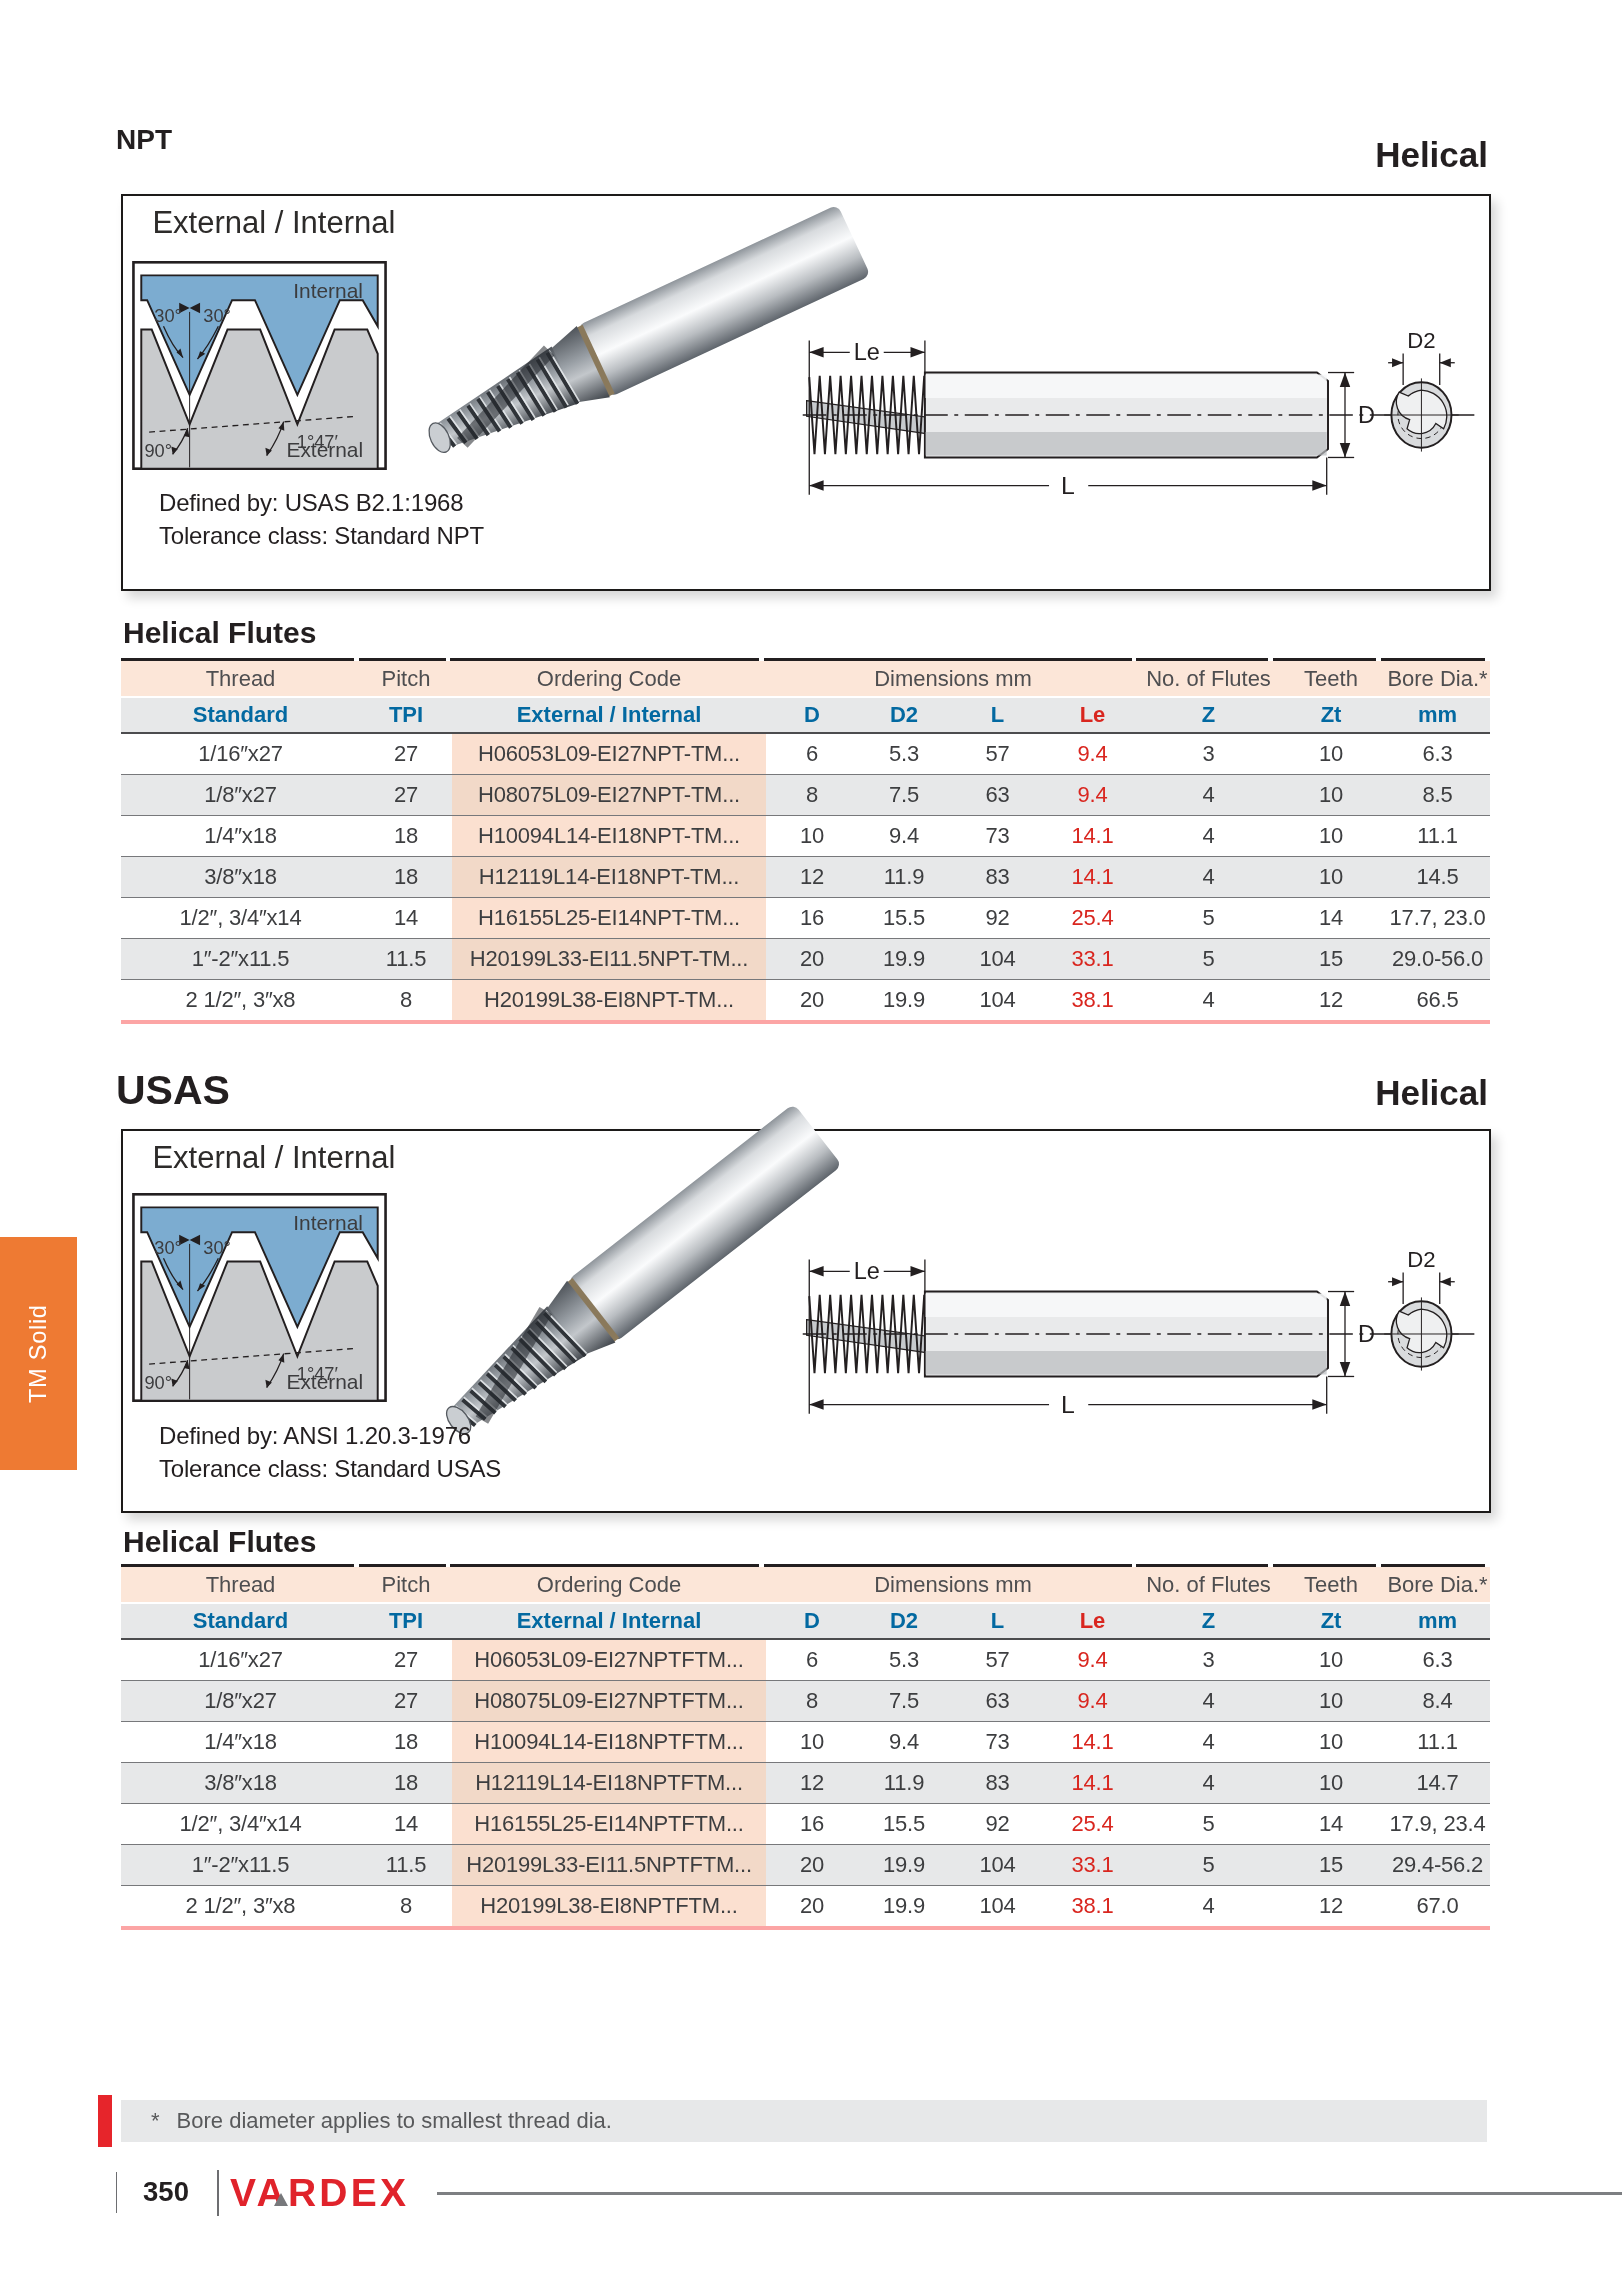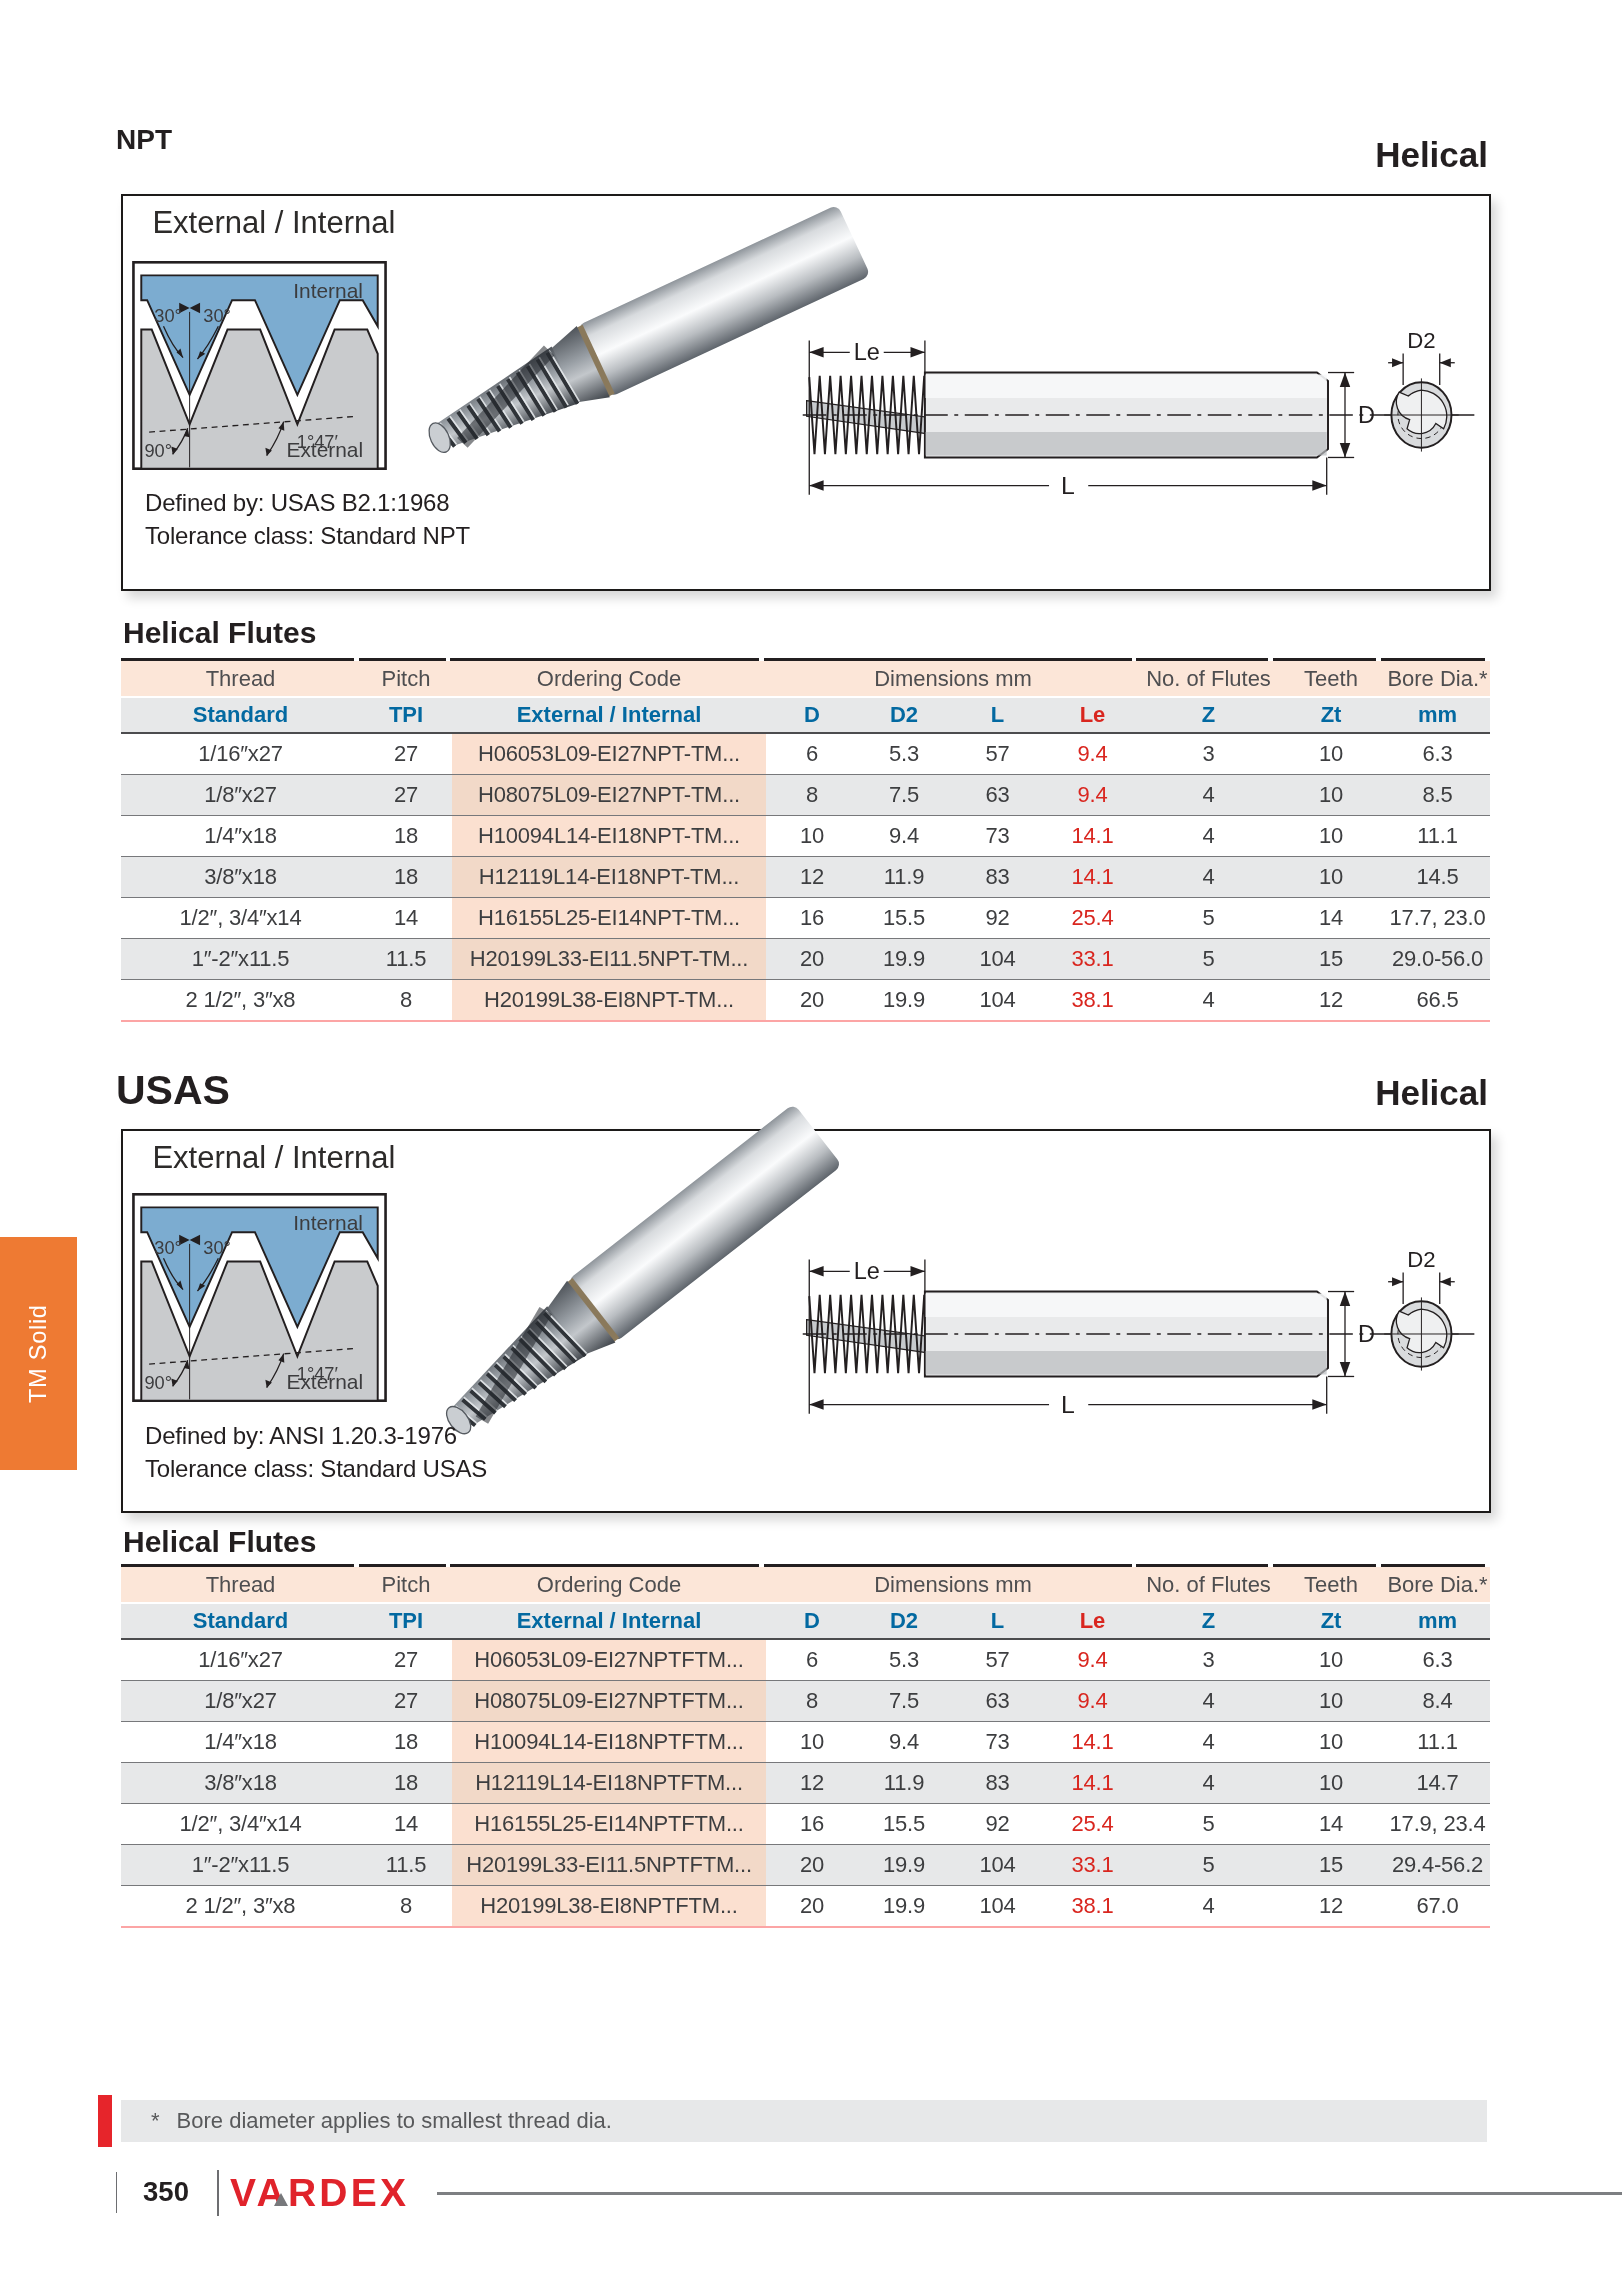--- a/index.html
+++ b/index.html
@@ -8,34 +8,34 @@
   .abs{position:absolute;}
 
   
   .sec-title{font-size:28px;font-weight:700;color:#231f20;letter-spacing:0;}
   .corner-title{font-size:35px;font-weight:700;color:#231f20;text-align:right;}
 
   
   .illus-box{position:absolute;left:121px;width:1366px;background:#fff;
              border:2px solid #1c1a19;box-shadow:5.9px 7.2px 10.5px rgba(0,0,0,0.16);}
   .box-heading{position:absolute;left:29.4px;top:9.2px;font-size:31px;font-weight:400;color:#2d2b2a;}
-  .defined{position:absolute;left:22px;font-size:24px;color:#231f20;letter-spacing:-0.2px;}
+  .defined{position:absolute;left:36px;font-size:24px;color:#231f20;letter-spacing:-0.2px;}
 
   
   .tbl-wrap{position:absolute;left:121px;width:1368px;}
   .tbl-title{position:absolute;left:123px;font-size:30px;font-weight:700;color:#231f20;}
   .topline{display:flex;gap:4.6px;height:3.3px;}
   .topline span{background:#231f20;height:3.3px;display:block;}
   table.spec{border-collapse:collapse;table-layout:fixed;width:1368px;}
   table.spec th,table.spec td{padding:0;text-align:center;vertical-align:middle;overflow:hidden;white-space:nowrap;}
   tr.group th{height:35px;background:#fce6d8;font-weight:400;font-size:22px;color:#4e4e50;border-bottom:2px solid #ffffff;}
   tr.sub th{height:34px;background:#e7e8e9;font-weight:700;font-size:22px;color:#0369a1;}
   tbody.rows td{height:40px;font-size:22px;color:#3d3e40;letter-spacing:-0.2px;border-top:1.3px solid #77787b;background:#fff;}
   tbody.rows tr:first-child td{border-top:2px solid #4c4c4e;}
-  tbody.rows tr:last-child td{border-bottom:2px solid #fca5a5;}
+  tbody.rows tr:last-child td{border-bottom:4px solid #fca5a5;}
   tbody.rows tr:nth-child(even) td{background:#e7e8e9;}
   tbody.rows td.code{background:#fbe0d0;}
   tbody.rows tr:nth-child(even) td.code{background:#f2d9c8;}
   .redtxt{color:#d9261f !important;}
 
   
   .side-tab{position:absolute;left:0;top:1237px;width:77px;height:233px;background:#ee7a33;}
   .side-tab span{position:absolute;left:0;top:0;width:100%;height:100%;display:flex;align-items:center;justify-content:center;
                  writing-mode:vertical-rl;transform:rotate(180deg);color:#fff;font-size:23.6px;letter-spacing:0.7px;}
 

